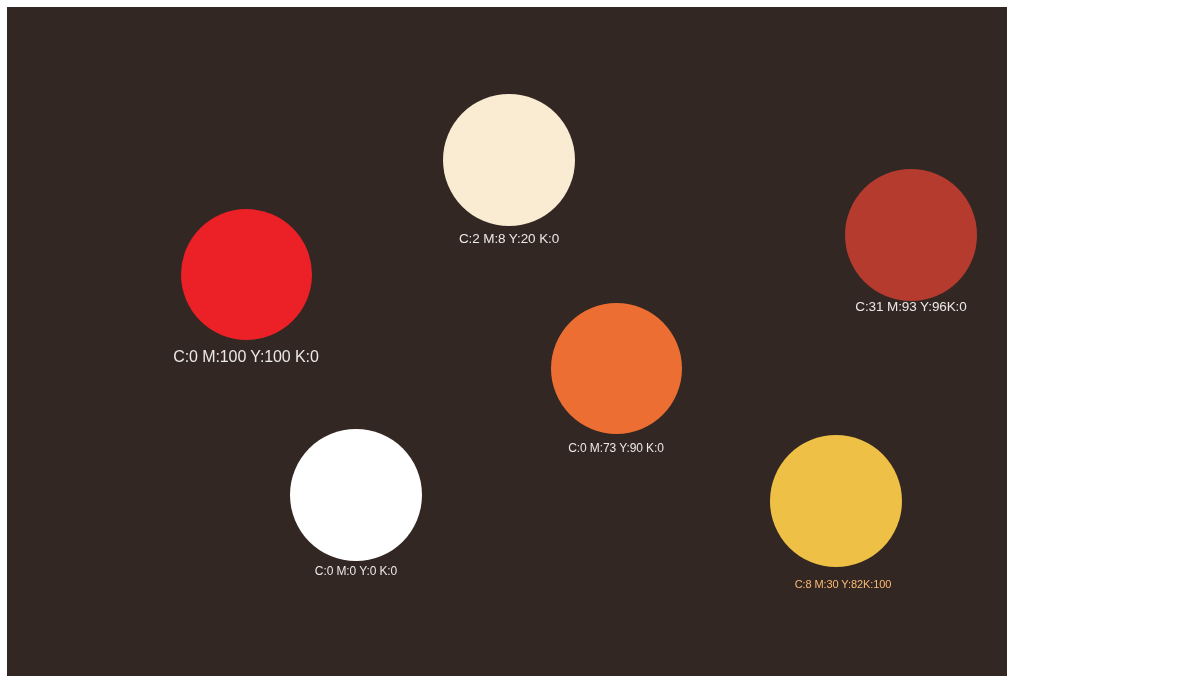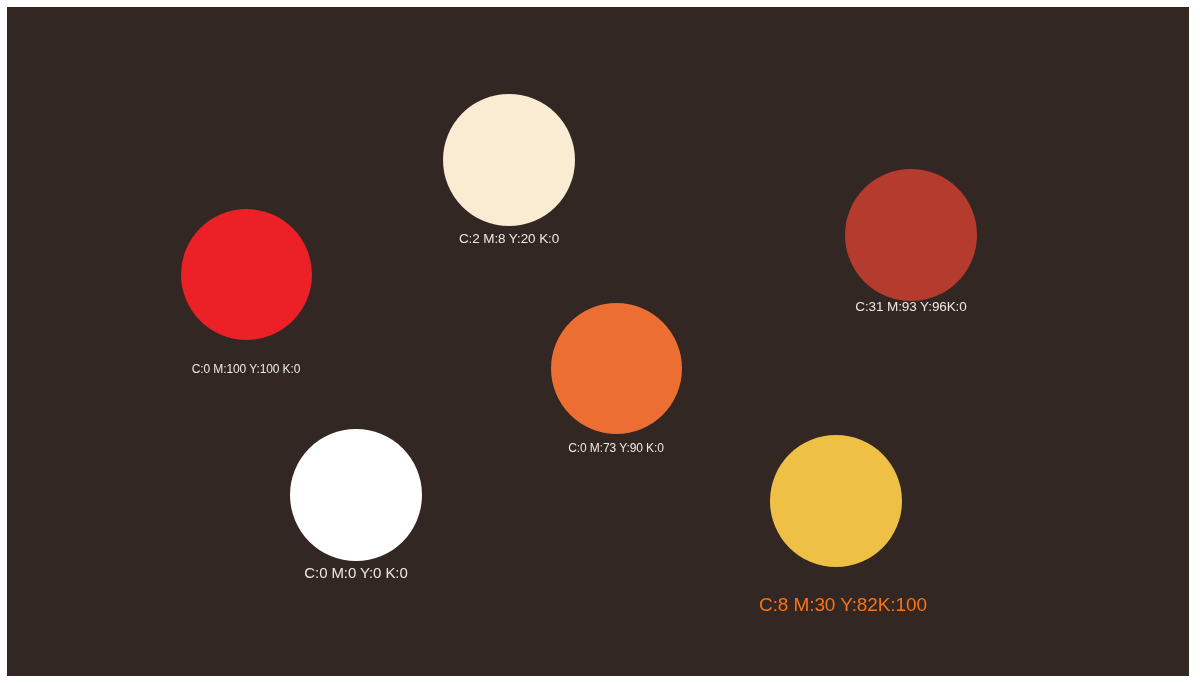--- a/index.html
+++ b/index.html
@@ -21,21 +21,21 @@
     height: 683px;
     box-sizing: border-box;
     background: #ffffff;
   }
 
   
   #palette-board {
     position: absolute;
     left: 7px;
     top: 7px;
-    width: 1182px;
+    width: 1000px;
     height: 669px;
     background: #322723;
     overflow: hidden;
   }
 
   .swatch {
     position: absolute;
     
   }
 
@@ -65,32 +65,32 @@
 
 <div id="palette-canvas">
   <div id="palette-board" style="background: rgb(50, 39, 35);">
 
   <div class="swatch" style="left: 0px; top: 0px;">
         <span class="swatch-dot" style="width: 132px; height: 132px; background: rgb(250, 235, 211); left: 436px; top: 87px;"></span>
         <span class="swatch-label" style="left: 502px; top: 225px; color: rgb(236, 232, 228); font-size: 13.5px;">C:2 M:8 Y:20 K:0</span>
       </div>
       <div class="swatch" style="left: 0px; top: 0px;">
         <span class="swatch-dot" style="width: 131px; height: 131px; background: rgb(236, 32, 39); left: 173.5px; top: 201.5px;"></span>
-        <span class="swatch-label" style="left: 239px; top: 356px; color: rgb(236, 232, 228); font-size: 12px;">C:0 M:100 Y:100 K:0</span>
+        <span class="swatch-label" style="left: 239px; top: 342px; color: rgb(236, 232, 228); font-size: 16px;">C:0 M:100 Y:100 K:0</span>
       </div>
       <div class="swatch" style="left: 0px; top: 0px;">
         <span class="swatch-dot" style="width: 132px; height: 132px; background: rgb(181, 59, 47); left: 838px; top: 162px;"></span>
         <span class="swatch-label" style="left: 904px; top: 293px; color: rgb(236, 232, 228); font-size: 13.5px;">C:31 M:93 Y:96K:0</span>
       </div>
       <div class="swatch" style="left: 0px; top: 0px;">
         <span class="swatch-dot" style="width: 131px; height: 131px; background: rgb(236, 110, 51); left: 543.5px; top: 295.5px;"></span>
         <span class="swatch-label" style="left: 609px; top: 435px; color: rgb(236, 232, 228); font-size: 12px;">C:0 M:73 Y:90 K:0</span>
       </div>
       <div class="swatch" style="left: 0px; top: 0px;">
         <span class="swatch-dot" style="width: 132px; height: 132px; background: rgb(255, 255, 255); left: 283px; top: 422px;"></span>
-        <span class="swatch-label" style="left: 349px; top: 558px; color: rgb(236, 232, 228); font-size: 15px;">C:0 M:0 Y:0 K:0</span>
+        <span class="swatch-label" style="left: 349px; top: 558px; color: rgb(236, 232, 228); font-size: 12px;">C:0 M:0 Y:0 K:0</span>
       </div>
       <div class="swatch" style="left: 0px; top: 0px;">
         <span class="swatch-dot" style="width: 132px; height: 132px; background: rgb(239, 192, 70); left: 763px; top: 428px;"></span>
-        <span class="swatch-label" style="left: 836px; top: 572px; color: #f97316; font-size: 19px; margin-top: 16px;">C:8 M:30 Y:82K:100</span>
+        <span class="swatch-label" style="left: 836px; top: 572px; color: #fdba74; font-size: 11px;">C:8 M:30 Y:82K:100</span>
       </div>
     </div>
 </div>
 
 </body></html>

